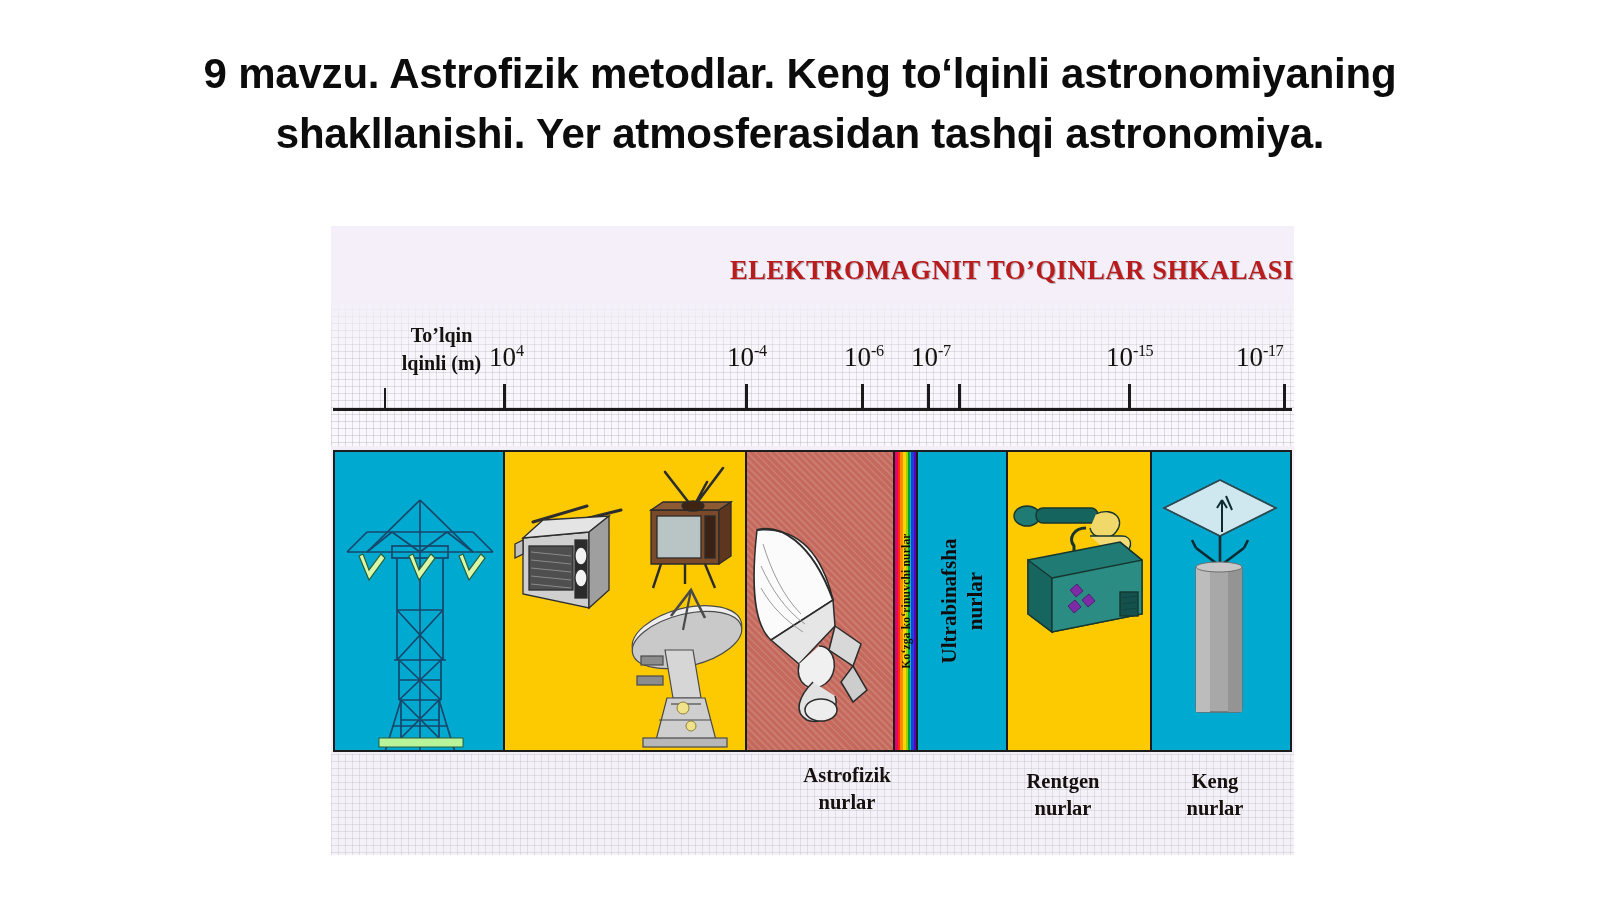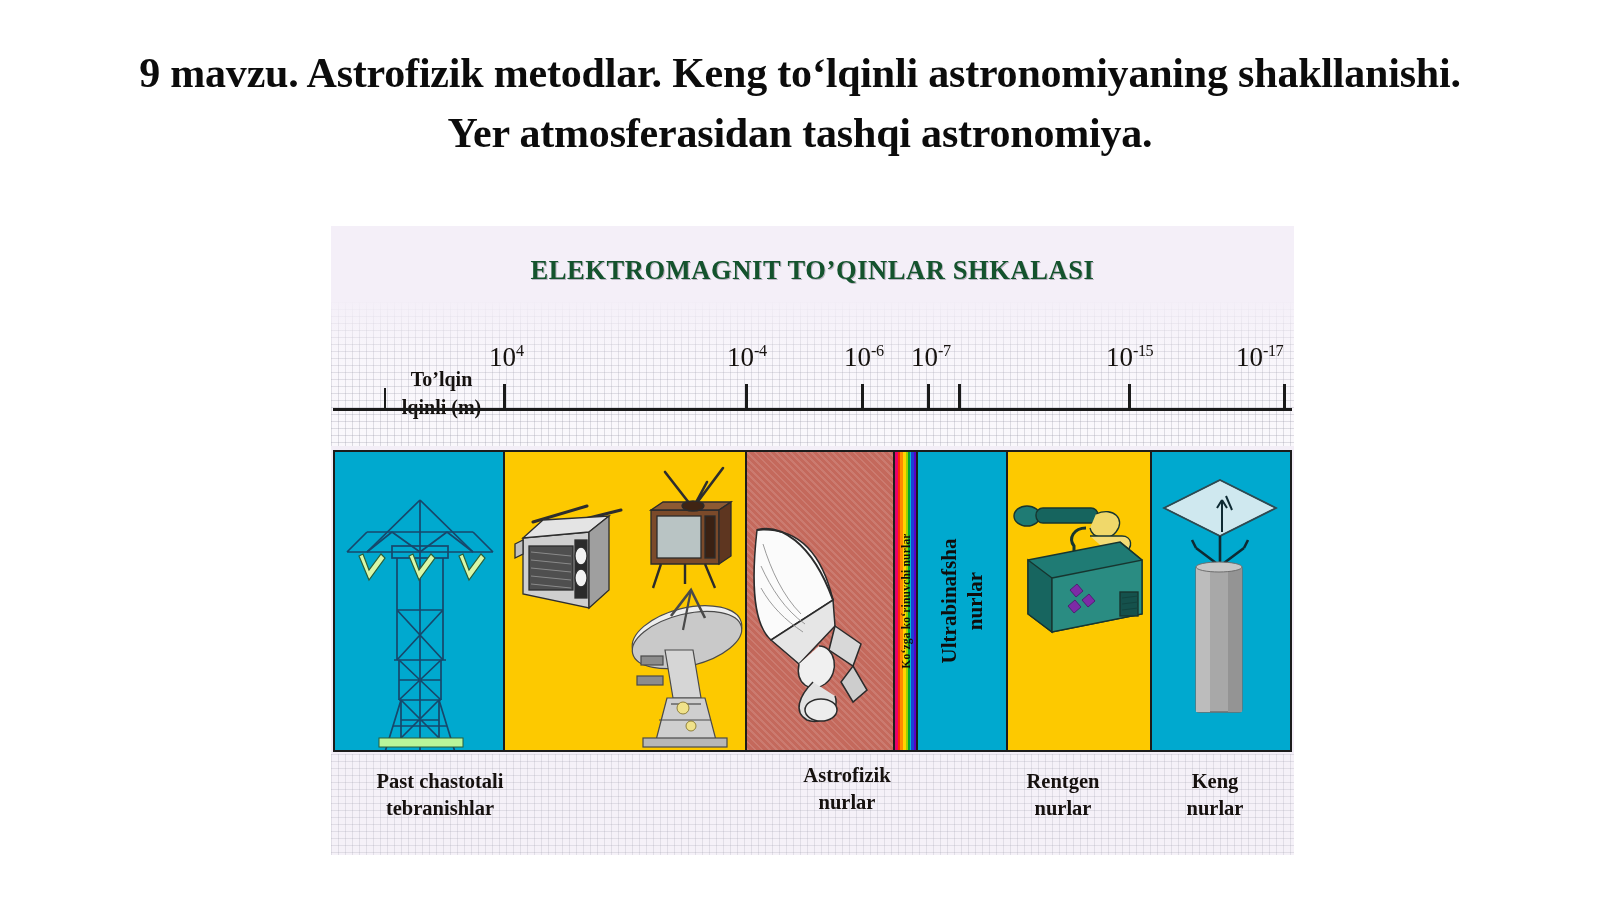--- a/index.html
+++ b/index.html
@@ -16,21 +16,21 @@
     width: 1600px; height: 899px;
     background: #ffffff;
   }
 
   
   #slide-title {
     position: absolute;
     left: 110px; top: 44px;
     width: 1380px;
     text-align: center;
-    font-family: Liberation Serif, serif;
+    font-family: Liberation Sans, sans-serif;
     font-weight: bold;
     font-size: 42px;
     line-height: 1.42;
     color: #0c0c0c;
     letter-spacing: -0.2px;
   }
 
   
   #figure {
     position: absolute;
@@ -42,26 +42,26 @@
 
   
   .fig-head {
     position: absolute;
     left: 0; top: 0; width: 100%; height: 76px;
     background: #f4eff8;
   }
   .fig-title {
     position: absolute;
     left: 0; top: 29px; width: 100%;
-    text-align: center;
+    text-align: right;
     font-family: "Liberation Serif", serif;
     font-weight: bold;
     font-size: 26.5px;
     letter-spacing: 0.6px;
-    color: #14532d;
+    color: #b91c1c;
     text-shadow: 1px 1px 0 #bbb4c2;
   }
 
   
   .grid-zone {
     position: absolute;
     left: 0; top: 76px; width: 100%; height: 144px;
     background:
       repeating-linear-gradient(to right,
         rgba(150,150,165,0.30) 0 1px, rgba(0,0,0,0) 1px 7px),
@@ -88,21 +88,20 @@
   .axis-name {
     position: absolute;
     left: 38px; top: 95px;
     width: 145px;
     text-align: center;
     font-family: "Liberation Serif", serif;
     font-weight: bold;
     font-size: 20px;
     line-height: 1.42;
     color: #15110f;
-    margin-top: 44px;
   }
 
   
   .tick-label {
     position: absolute;
     font-family: Liberation Serif, serif;
     font-size: 27px;
     color: #16120f;
     white-space: nowrap;
     top: 116px;
@@ -393,24 +392,20 @@
             <rect x="36" y="96" width="14" height="146" fill="#bcbcbc"></rect>
             <rect x="68" y="96" width="14" height="146" fill="#949494"></rect>
             <ellipse cx="59" cy="97" rx="23" ry="5" fill="#c8c8c8" stroke="#6e6e6e" stroke-width="1"></ellipse>
           </svg>
         </div>
       </div>
 
     </div>
 
     <div class="captions">
-      <div class="caption" style="left:12px;top:12px;width:190px">
-        <div>Past chastotali</div>
-        <div>tebranishlar</div>
-      </div>
       <div class="caption" style="left:434px;top:6px;width:160px">
         <div>Astrofizik</div>
         <div>nurlar</div>
       </div>
       <div class="caption" style="left:655px;top:12px;width:150px">
         <div>Rentgen</div>
         <div>nurlar</div>
       </div>
       <div class="caption" style="left:808px;top:12px;width:148px">
         <div>Keng</div>

